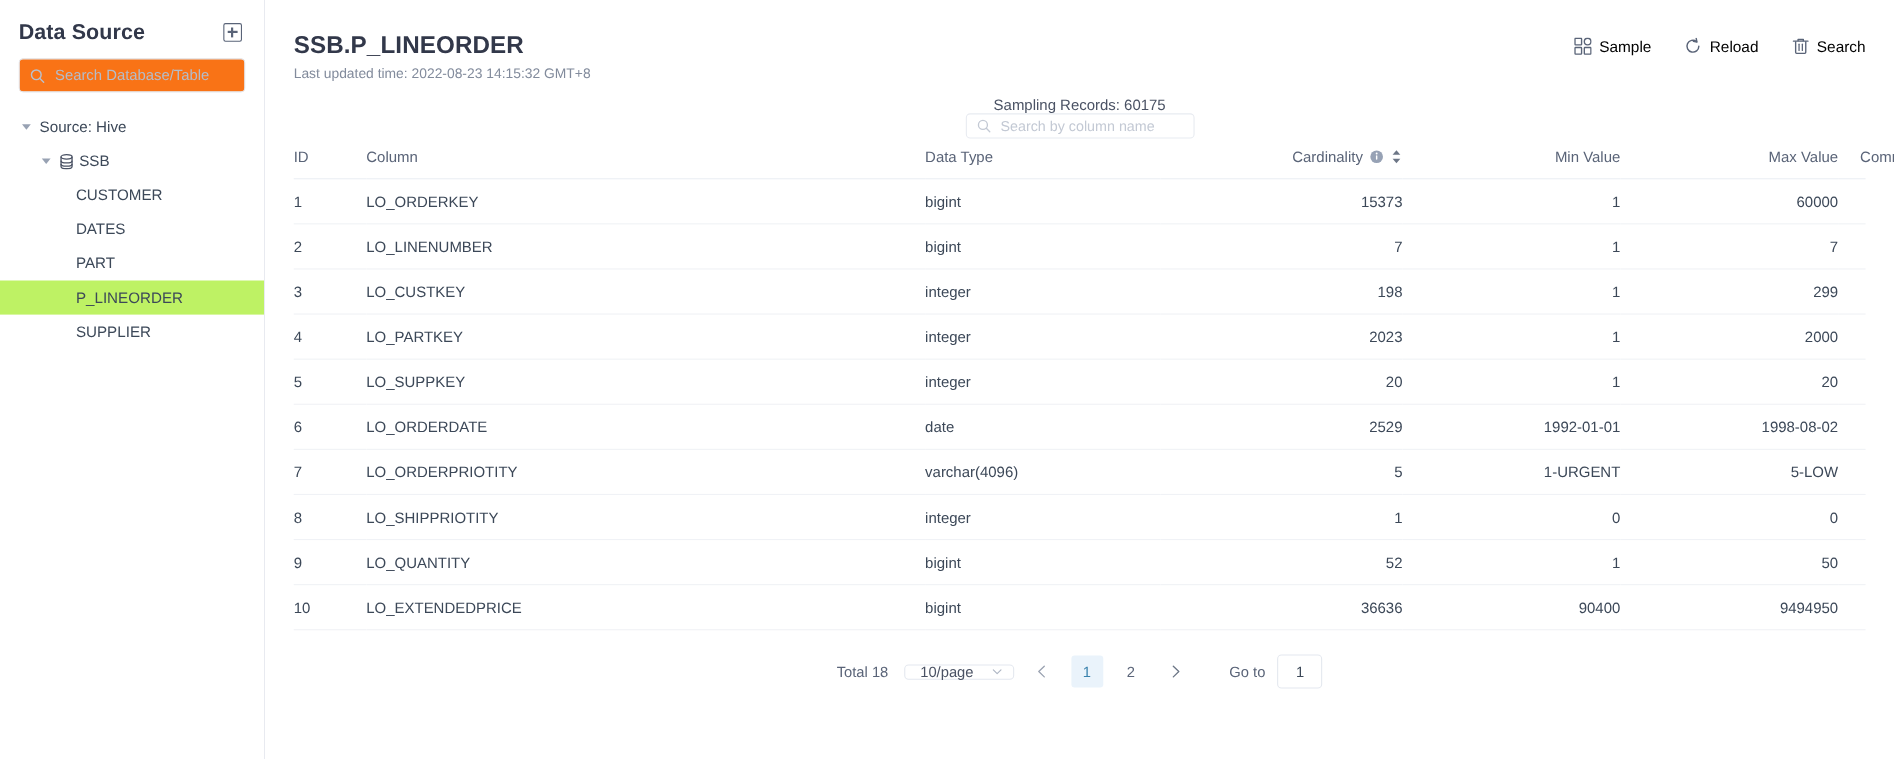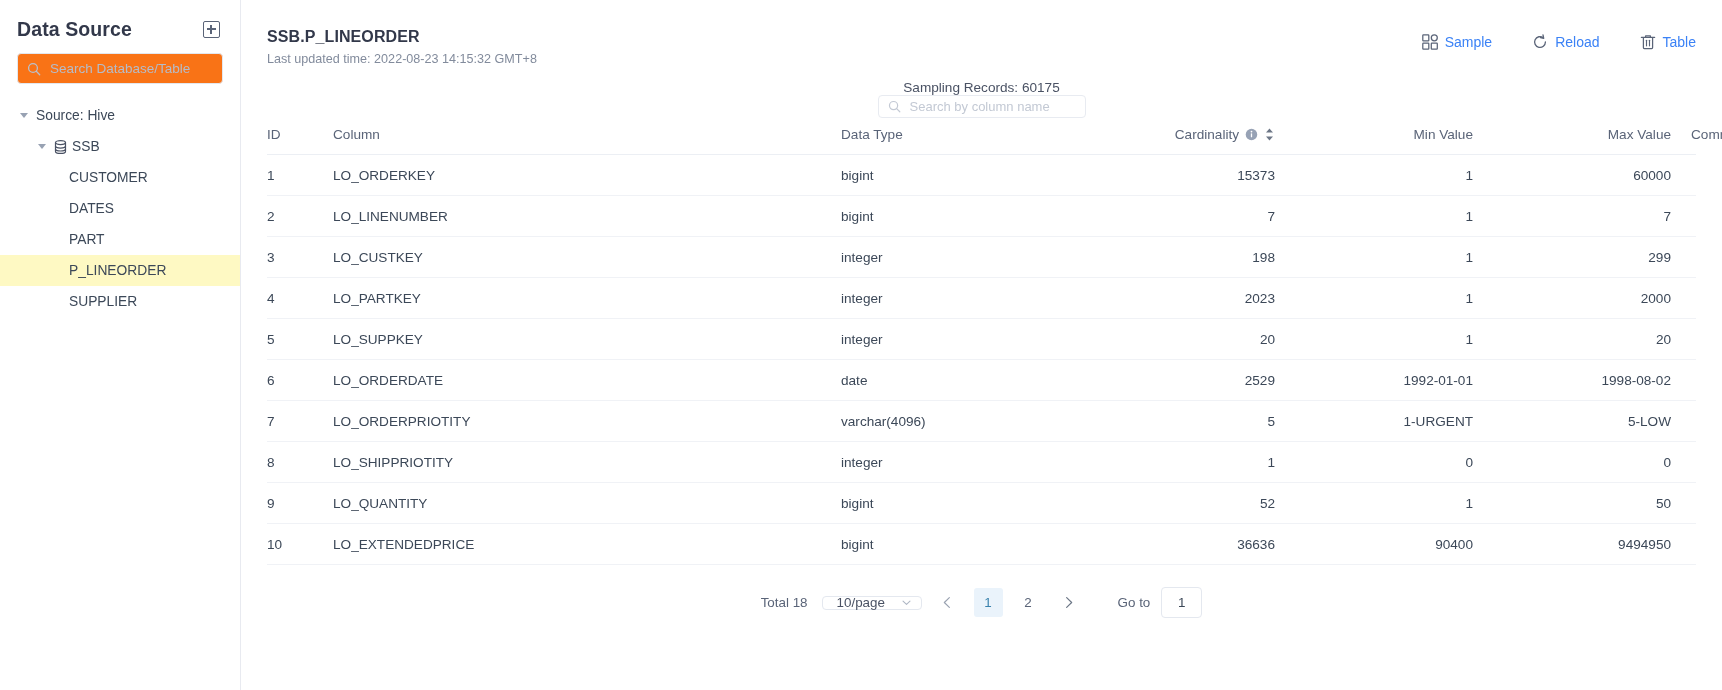--- a/index.html
+++ b/index.html
@@ -72,49 +72,49 @@
     display: flex; align-items: center;
     height: 31px;
     font-size: 13.8px;
     color: #3c4858;
     cursor: pointer;
     user-select: none;
   }
   .tree-row.lvl0 { padding-left: 20px; }
   .tree-row.lvl1 { padding-left: 38px; }
   .tree-row.lvl2 { padding-left: 69px; }
-  .tree-row.selected { background: #fef9c3; }
+  .tree-row.selected { background: #bef264; }
   .caret {
     width: 0; height: 0;
     border-left: 4.5px solid transparent;
     border-right: 4.5px solid transparent;
     border-top: 5.2px solid #98a2b3;
     margin-right: 8px;
     flex: 0 0 auto;
   }
   .db-icon { margin-right: 5px; flex: 0 0 auto; display:block; }
 
   
   .main { flex: 1 1 auto; height: 690px; position: relative; background: #fff; }
   .main-head {
     display: flex; align-items: flex-start; justify-content: space-between;
     padding: 28px 26px 0 26px;
   }
   .title-block { padding-left: 0; }
   .page-title {
-    font-size: 16px; font-weight: bold; color: #32384a;
+    font-size: 22px; font-weight: bold; color: #32384a;
     letter-spacing: 0.1px;
   }
   .page-subtitle {
     font-size: 12.6px; color: #828b9c; margin-top: 6px;
   }
   .actions { display: flex; align-items: center; gap: 30px; padding-top: 6px; }
   .action {
     display: flex; align-items: flex-end; gap: 7px;
-    font-size: 14px; color: #3b82f6; cursor: pointer; margin-left: 10px;
+    font-size: 14px; color: #000000; cursor: pointer;
   }
   .action svg { display: block; flex: 0 0 auto; }
 
   
   .tabs {
     display: flex; align-items: flex-end;
     padding: 0 26px;
     margin-top: 17px;
     border-bottom: 1px solid #eceff4;
     gap: 0;
@@ -305,21 +305,21 @@
         </div>
 
         <div class="action">
           <svg width="16" height="16" viewBox="0 0 16 16">
             <line x1="1.4" y1="3.4" x2="14.6" y2="3.4" stroke="#5a6478" stroke-width="1.25" stroke-linecap="round"></line>
             <path d="M5.6 3.4V1.9h4.8v1.5" fill="none" stroke="#5a6478" stroke-width="1.25" stroke-linejoin="round"></path>
             <path d="M3.4 3.4v10.2c0 .5.4.9.9.9h7.4c.5 0 .9-.4.9-.9V3.4" fill="none" stroke="#5a6478" stroke-width="1.25" stroke-linejoin="round"></path>
             <line x1="6.5" y1="6.2" x2="6.5" y2="11.8" stroke="#5a6478" stroke-width="1.15" stroke-linecap="round"></line>
             <line x1="9.5" y1="6.2" x2="9.5" y2="11.8" stroke="#5a6478" stroke-width="1.15" stroke-linecap="round"></line>
           </svg>
-          <span>Table</span>
+          <span>Search</span>
         </div>
       </div>
     </div>
 
 
     <div class="sampling-bar">
       <div class="sampling-text">Sampling Records: 60175</div>
       <div class="col-search">
         <svg class="mag" width="13" height="13" viewBox="0 0 14 14">
           <circle cx="6" cy="6" r="4.4" fill="none" stroke="#c3c9d4" stroke-width="1.3"></circle>

